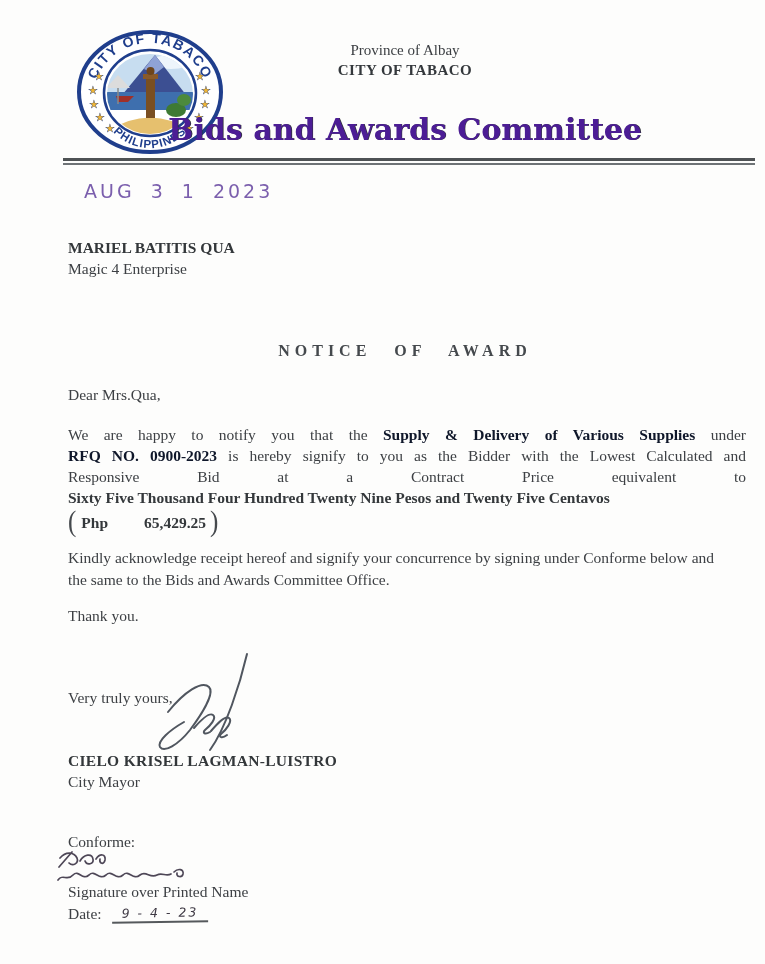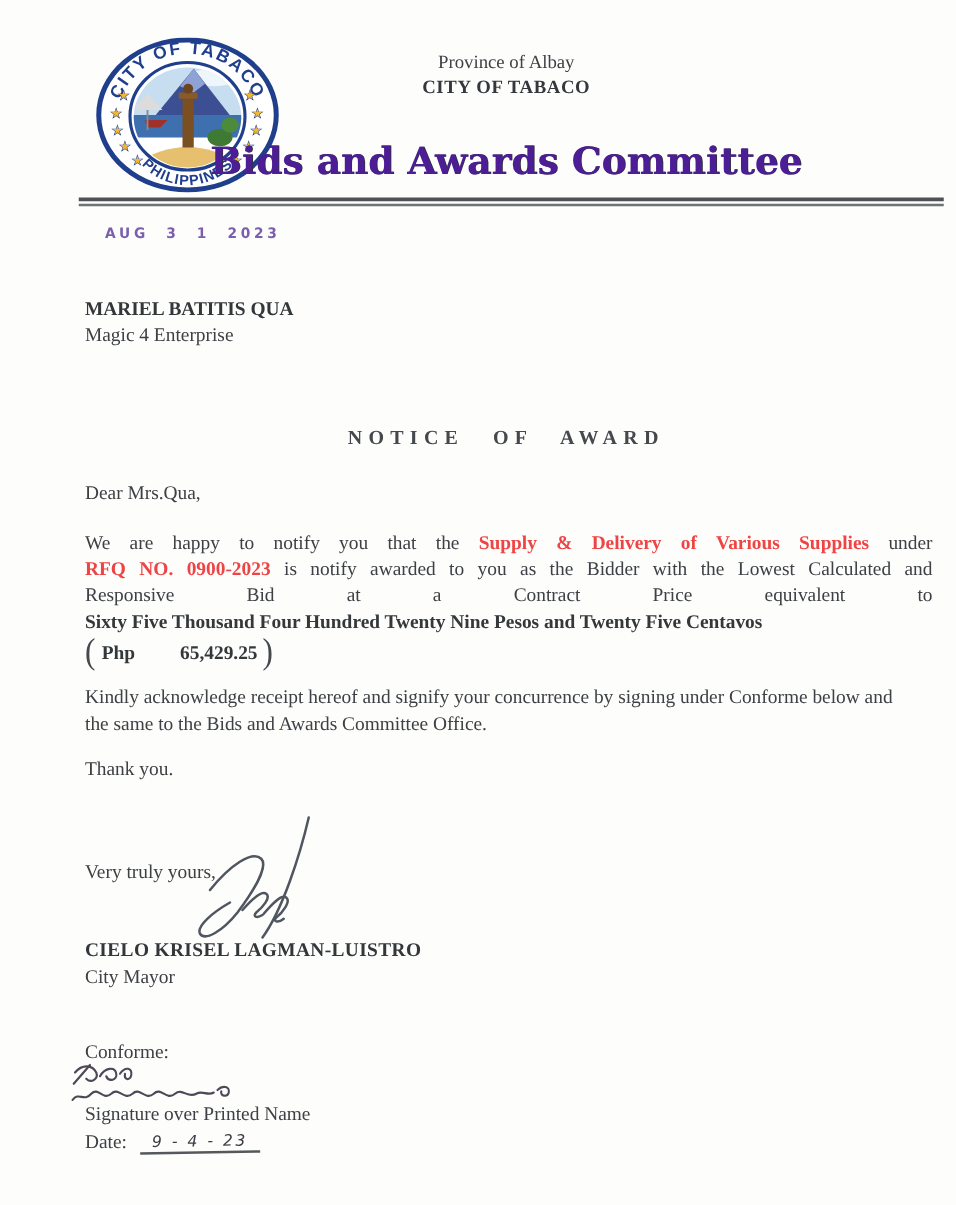--- a/index.html
+++ b/index.html
@@ -21,39 +21,39 @@
     font-family:"DejaVu Serif", serif;
     font-size:30px;font-weight:bold;color:#4c1d95;
     letter-spacing:0px;
     text-shadow:0.6px 0 0 #2e3235;
   }
   .rule{left:63px;top:158px;width:692px;height:2px;border-top:3px solid #4e5254;border-bottom:2px solid #6e7376;}
   
   .stamp{
     left:84px;top:180px;
     font-family:"DejaVu Sans", sans-serif;
-    font-size:11px;font-weight:700;
+    font-size:19px;font-weight:400;
     letter-spacing:3px;word-spacing:7px;
     color:#7b5fad;
     transform:scaleY(1.05);
   }
   
   .recipient{left:68px;top:237px;font-size:15.5px;line-height:21px;}
   .recipient .name{font-weight:bold;color:#33373a;}
   
   .notice-title{
     left:45px;top:342px;width:720px;text-align:center;
     font-size:16px;font-weight:bold;color:#45494d;
     letter-spacing:5px;word-spacing:14px;
   }
   .salutation{left:68px;top:386px;font-size:15.5px;}
   
   .body-par{left:68px;top:424px;width:678px;font-size:15.5px;line-height:21px;}
   .jline{text-align:justify;text-align-last:justify;}
-  .body-par b, .ack b{color:#ef4444;margin-top:29px;}
+  .body-par b, .ack b{color:#0f172a;margin-top:29px;}
   .bold-line{font-weight:bold;color:#34383b;}
   .amount-line{margin-top:1px;height:26px;display:flex;align-items:center;}
   .brk{display:inline-block;font-size:25px;font-weight:400;color:#45494d;transform:scaleY(1.15);line-height:20px;}
   .php{font-weight:bold;color:#34383b;margin:0 36px 0 5px;}
   .amt{font-weight:bold;color:#34383b;margin-right:4px;}
   .ack{left:68px;top:547px;width:682px;font-size:15.5px;line-height:21.5px;}
   .thanks{left:68px;top:607px;font-size:15.5px;}
   .closing{left:68px;top:689px;font-size:15.5px;}
   
   .sig-mayor{left:150px;top:650px;}
@@ -144,21 +144,21 @@
     <div class="name">MARIEL BATITIS QUA</div>
     <div>Magic 4 Enterprise</div>
   </div>
 
   <div class="abs notice-title">NOTICE OF AWARD</div>
 
   <div class="abs salutation">Dear Mrs.Qua,</div>
 
   <div class="abs body-par">
     <div class="jline"><span>We are happy to notify you that the</span> <b>Supply &amp; Delivery of Various Supplies</b> <span>under</span></div>
-    <div class="jline"><b>RFQ NO. 0900-2023</b> <span>is notify awarded to you as the Bidder with the Lowest Calculated and</span></div>
+    <div class="jline"><b>RFQ NO. 0900-2023</b> <span>is hereby signify to you as the Bidder with the Lowest Calculated and</span></div>
     <div class="jline">Responsive Bid at a Contract Price equivalent to</div>
     <div class="bold-line">Sixty Five Thousand Four Hundred Twenty Nine Pesos and Twenty Five Centavos</div>
     <div class="amount-line">
       <span class="brk">(</span>
         <span class="php">Php</span>
         <span class="amt">65,429.25</span>
         <span class="brk">)</span>
     </div>
   </div>
 

